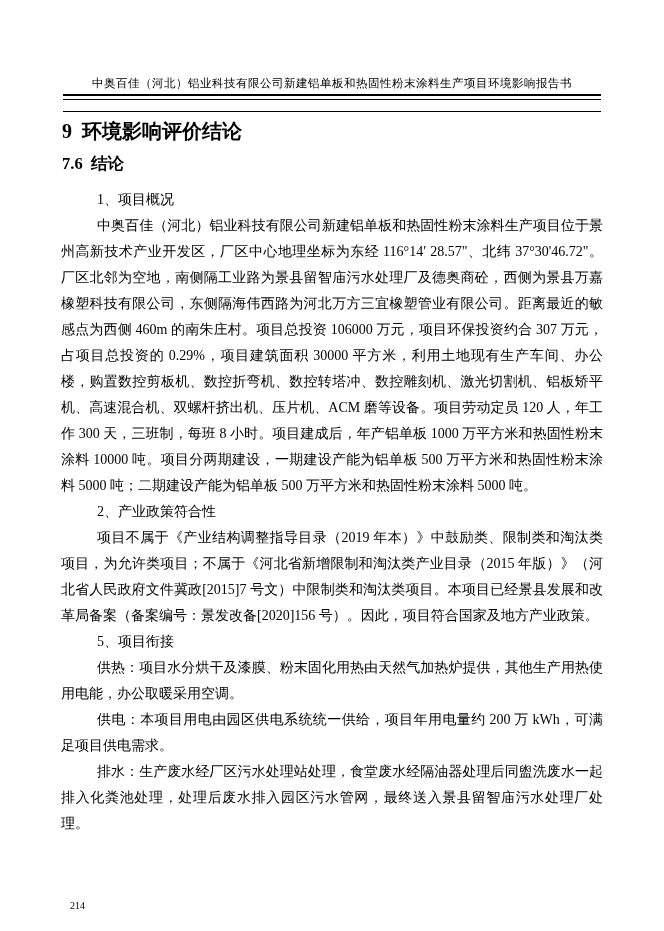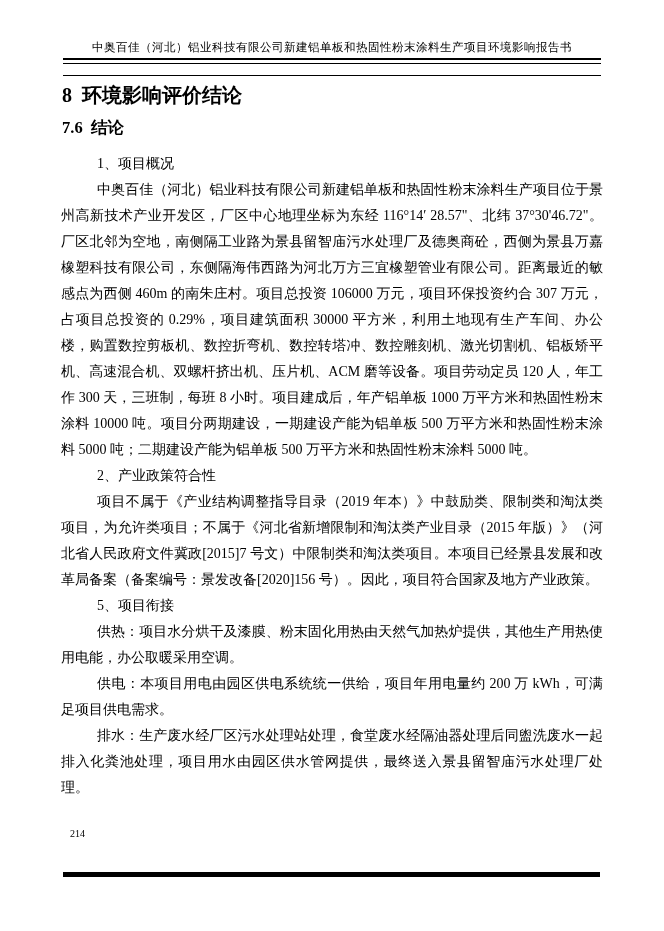--- a/index.html
+++ b/index.html
@@ -1,15 +1,15 @@
 <!DOCTYPE html>
 <html><head>
 <meta charset="utf-8">
 <style>
-  * { box-sizing: border-box; }
+  * { box-sizing: border-box; margin-top: 36px; }
   html, body { margin: 0; padding: 0; }
   body {
     width: 664px;
     height: 931px;
     background: #ffffff;
     color: #000000;
     font-family: "Liberation Serif", "DejaVu Serif", serif;
     position: relative;
     overflow: hidden;
   }
@@ -89,33 +89,33 @@
 <body>
 
 <div class="page">
 
   <div class="header-title">中奥百佳（河北）铝业科技有限公司新建铝单板和热固性粉末涂料生产项目环境影响报告书</div>
 
   <div class="double-rule"></div>
 
   <div class="top-rule"></div>
 
-  <h1 class="chapter">8  环境影响评价结论</h1>
+  <h1 class="chapter">9  环境影响评价结论</h1>
 
   <h2 class="section">7.6  结论</h2>
 
 
   <div class="body-text">
     <p>1、项目概况</p>
     <p>中奥百佳（河北）铝业科技有限公司新建铝单板和热固性粉末涂料生产项目位于景州高新技术产业开发区，厂区中心地理坐标为东经 116°14′ 28.57"、北纬 37°30'46.72"。厂区北邻为空地，南侧隔工业路为景县留智庙污水处理厂及德奥商砼，西侧为景县万嘉橡塑科技有限公司，东侧隔海伟西路为河北万方三宜橡塑管业有限公司。距离最近的敏感点为西侧 460m 的南朱庄村。项目总投资 106000 万元，项目环保投资约合 307 万元，占项目总投资的 0.29%，项目建筑面积 30000 平方米，利用土地现有生产车间、办公楼，购置数控剪板机、数控折弯机、数控转塔冲、数控雕刻机、激光切割机、铝板矫平机、高速混合机、双螺杆挤出机、压片机、ACM 磨等设备。项目劳动定员 120 人，年工作 300 天，三班制，每班 8 小时。项目建成后，年产铝单板 1000 万平方米和热固性粉末涂料 10000 吨。项目分两期建设，一期建设产能为铝单板 500 万平方米和热固性粉末涂料 5000 吨；二期建设产能为铝单板 500 万平方米和热固性粉末涂料 5000 吨。</p>
     <p>2、产业政策符合性</p>
     <p>项目不属于《产业结构调整指导目录（2019 年本）》中鼓励类、限制类和淘汰类项目，为允许类项目；不属于《河北省新增限制和淘汰类产业目录（2015 年版）》（河北省人民政府文件冀政[2015]7 号文）中限制类和淘汰类项目。本项目已经景县发展和改革局备案（备案编号：景发改备[2020]156 号）。因此，项目符合国家及地方产业政策。</p>
     <p>5、项目衔接</p>
     <p>供热：项目水分烘干及漆膜、粉末固化用热由天然气加热炉提供，其他生产用热使用电能，办公取暖采用空调。</p>
     <p>供电：本项目用电由园区供电系统统一供给，项目年用电量约 200 万 kWh，可满足项目供电需求。</p>
-    <p>排水：生产废水经厂区污水处理站处理，食堂废水经隔油器处理后同盥洗废水一起排入化粪池处理，项目用水由园区供水管网提供，最终送入景县留智庙污水处理厂处理。</p>
+    <p>排水：生产废水经厂区污水处理站处理，食堂废水经隔油器处理后同盥洗废水一起排入化粪池处理，处理后废水排入园区污水管网，最终送入景县留智庙污水处理厂处理。</p>
   </div>
 
   <div class="footer-rule"></div>
 
   <div class="page-number">214</div>
 
 </div>
 
 </body></html>

